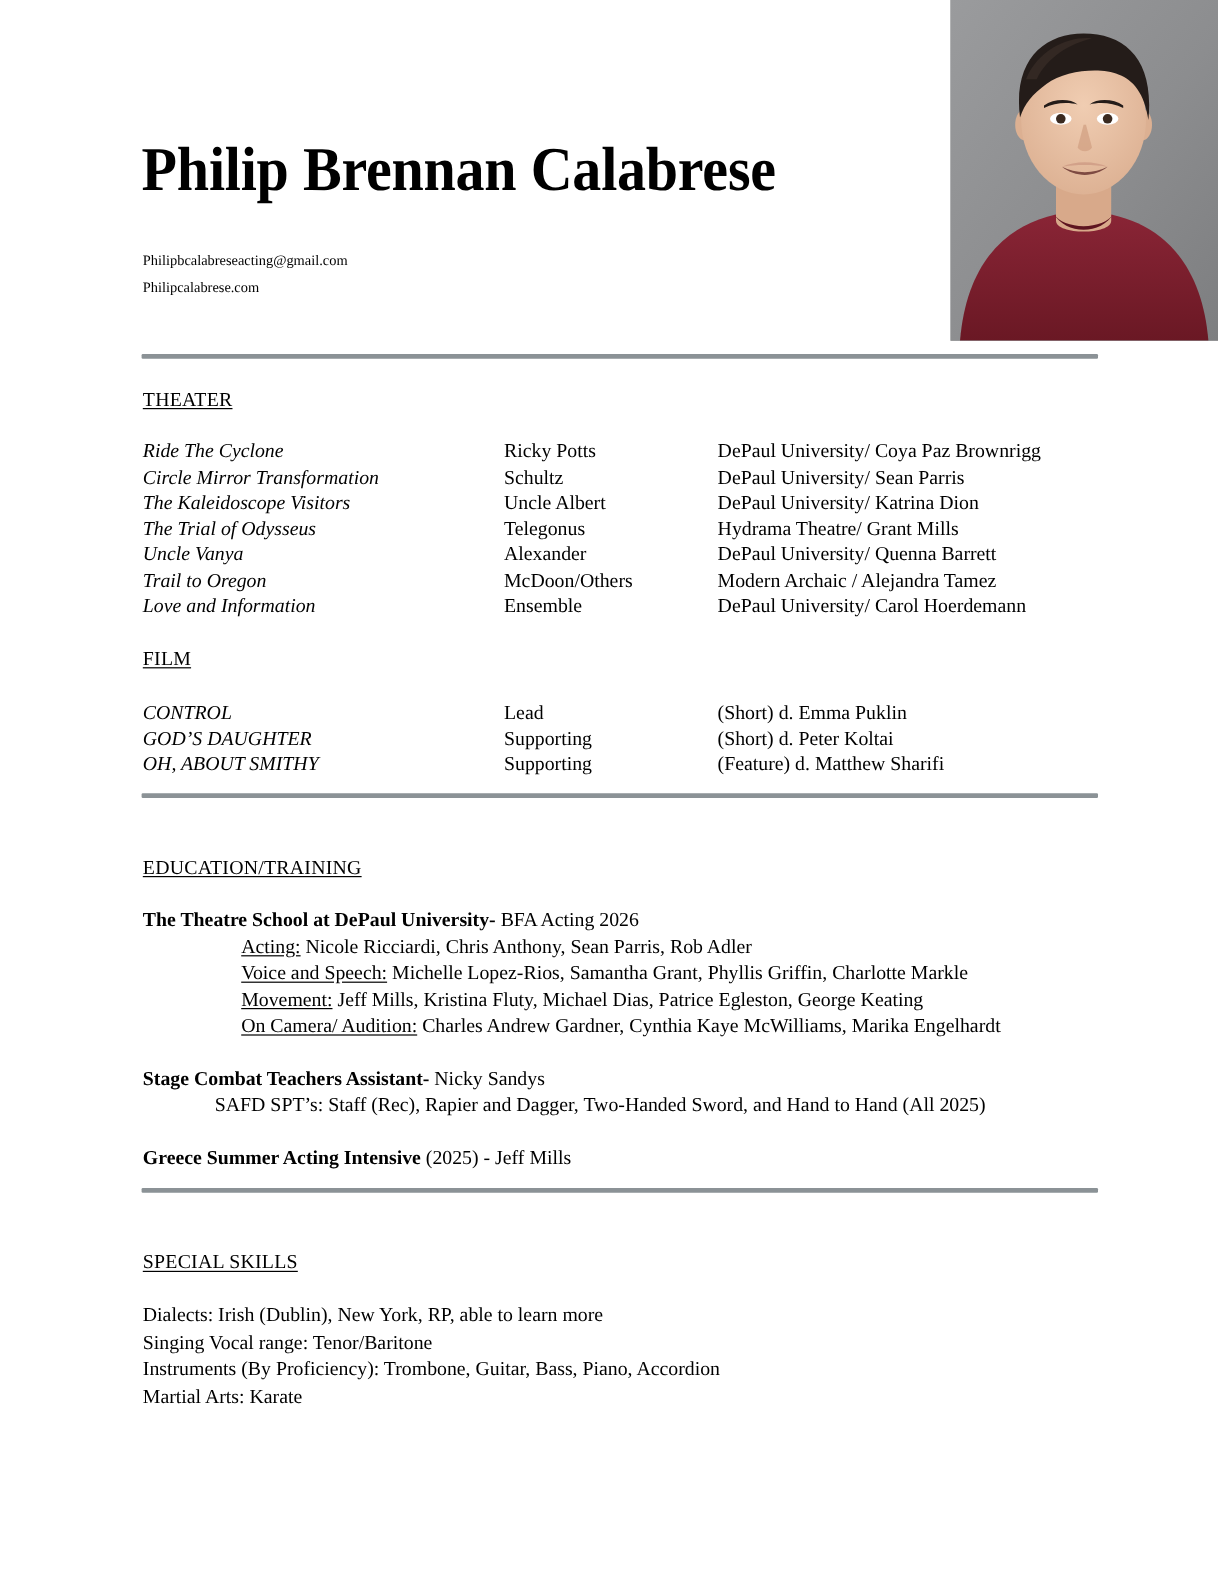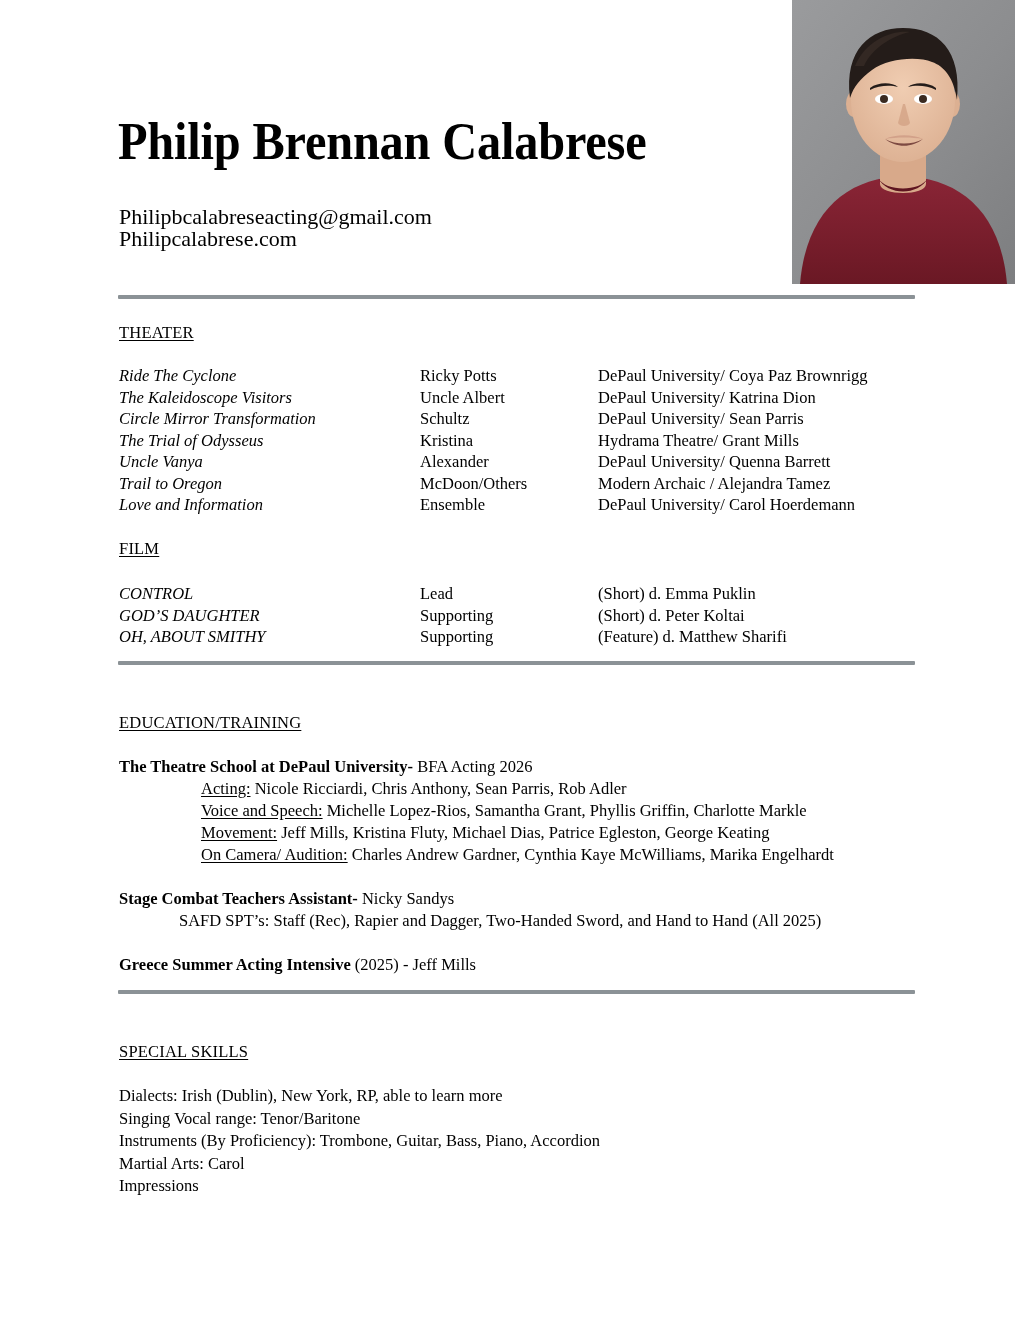--- a/index.html
+++ b/index.html
@@ -46,21 +46,21 @@
     font-weight: bold;
     letter-spacing: -0.2px;
     transform: scaleX(0.93);
     transform-origin: left top;
     white-space: nowrap;
   }
   .contact {
     position: absolute;
     left: 119px;
     top: 206px;
-    font-size: 22px;
+    font-size: 12px;
     line-height: 22px;
   }
   .contact div { white-space: nowrap; }
 
   
   .rule {
     position: absolute;
     left: 118px;
     width: 797px;
     height: 4px;
@@ -216,32 +216,32 @@
   <div class="rule r3"></div>
 
   <div class="section-head" id="head-theater">THEATER</div>
   <div class="credits" id="theater-credits">
       <div class="credit-row">
         <span class="c-title">Ride The Cyclone</span>
         <span class="c-role">Ricky Potts</span>
         <span class="c-house">DePaul University/ Coya Paz Brownrigg</span>
       </div>
       <div class="credit-row">
+        <span class="c-title">Circle Mirror Transformation</span>
+        <span class="c-role">Schultz</span>
+        <span class="c-house">DePaul University/ Sean Parris</span>
+      </div>
+      <div class="credit-row">
         <span class="c-title">The Kaleidoscope Visitors</span>
         <span class="c-role">Uncle Albert</span>
         <span class="c-house">DePaul University/ Katrina Dion</span>
       </div>
       <div class="credit-row">
-        <span class="c-title">Circle Mirror Transformation</span>
-        <span class="c-role">Schultz</span>
-        <span class="c-house">DePaul University/ Sean Parris</span>
-      </div>
-      <div class="credit-row">
         <span class="c-title">The Trial of Odysseus</span>
-        <span class="c-role">Kristina</span>
+        <span class="c-role">Telegonus</span>
         <span class="c-house">Hydrama Theatre/ Grant Mills</span>
       </div>
       <div class="credit-row">
         <span class="c-title">Uncle Vanya</span>
         <span class="c-role">Alexander</span>
         <span class="c-house">DePaul University/ Quenna Barrett</span>
       </div>
       <div class="credit-row">
         <span class="c-title">Trail to Oregon</span>
         <span class="c-role">McDoon/Others</span>
@@ -291,17 +291,16 @@
       <div class="edu-entry">
         <div class="edu-heading"><span class="bold">Greece Summer Acting Intensive</span><span> (2025) - Jeff Mills</span></div>
       </div>
     </div>
 
   <div class="section-head" id="head-skills">SPECIAL SKILLS</div>
   <div class="skills" id="skills-body">
       <div>Dialects: Irish (Dublin), New York, RP, able to learn more</div>
       <div>Singing Vocal range: Tenor/Baritone</div>
       <div>Instruments (By Proficiency): Trombone, Guitar, Bass, Piano, Accordion</div>
-      <div>Martial Arts: Carol</div>
-      <div>Impressions</div>
+      <div>Martial Arts: Karate</div>
     </div>
 
 </div>
 
 </body></html>

